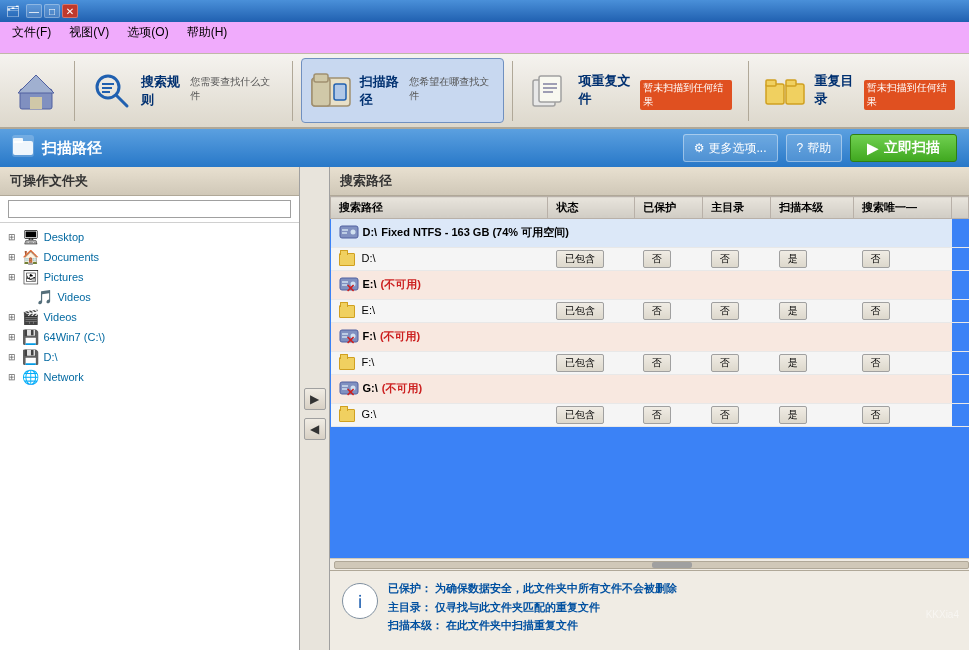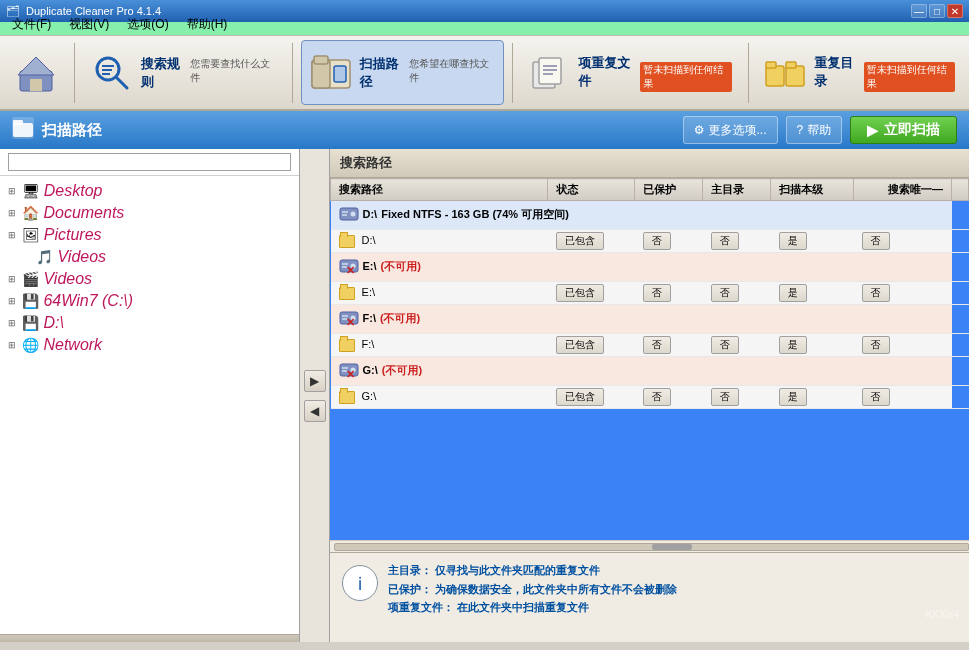--- a/index.html
+++ b/index.html
@@ -6,21 +6,21 @@
     body { font-family: 'Microsoft YaHei', SimSun, Arial, sans-serif; font-size: 12px; background: #d4d0c8; width: 969px; height: 650px; overflow: hidden; }
 
     
     #titlebar { background: linear-gradient(to bottom, #4a90d9, #2060b0); color: white; height: 22px; display: flex; align-items: center; padding: 0 6px; font-size: 11px; }
     #titlebar .title { flex: 1; }
     #titlebar .win-btns { display: flex; gap: 2px; }
     #titlebar .win-btn { width: 16px; height: 14px; display: flex; align-items: center; justify-content: center; font-size: 10px; cursor: pointer; border: 1px solid rgba(255,255,255,0.3); border-radius: 2px; background: rgba(255,255,255,0.15); color: white; }
     #titlebar .win-btn.close { background: #c0392b; }
 
     
-    #menubar { background: #86efac; border-bottom: 1px solid #c0b8a8; height: 14px; display: flex; align-items: flex-end; padding: 0 4px; gap: 2px; }
+    #menubar { background: #f0abfc; border-bottom: 1px solid #c0b8a8; height: 32px; display: flex; align-items: flex-start; padding: 0 4px; gap: 2px; }
     #menubar .menu-item { padding: 2px 8px; cursor: pointer; font-size: 12px; color: #000; }
 
     
     #toolbar { background: linear-gradient(to bottom, #f5f3ef, #ddd8cc); border-bottom: 2px solid #b0a898; height: 75px; display: flex; align-items: center; padding: 4px 6px; gap: 4px; }
     .toolbar-btn { display: flex; align-items: center; height: 65px; padding: 4px 8px; cursor: pointer; border-radius: 4px; gap: 8px; }
     .toolbar-btn.active { background: #c8d8f0; border: 1px solid #7090c0; }
     .toolbar-btn .tb-icon { width: 44px; height: 44px; display: flex; align-items: center; justify-content: center; }
     .toolbar-btn .tb-text { display: flex; flex-direction: row; }
     .toolbar-btn .tb-title { font-size: 13px; font-weight: bold; color: #003070; }
     .toolbar-btn .tb-subtitle { font-size: 10px; color: #555; margin-top: 2px; max-width: 100px; }
@@ -40,21 +40,21 @@
 
     
     #left-panel { width: 300px; background: white; border-right: 1px solid #a0a0a0; display: flex; flex-direction: column; }
     #left-header { background: linear-gradient(to bottom, #e8e0d0, #d0c8b8); padding: 5px 10px; font-size: 13px; font-weight: bold; color: #333; border-bottom: 1px solid #b0a898; }
     #search-box { padding: 4px 8px; border-bottom: 1px solid #d0d0d0; }
     #search-box input { width: 100%; border: 1px solid #a0a0a0; padding: 2px 4px; font-size: 11px; }
     #tree { flex: 1; overflow-y: auto; padding: 4px; }
     .tree-item { display: flex; align-items: center; padding: 2px 4px; cursor: pointer; gap: 4px; }
     .tree-item .expand { width: 10px; font-size: 9px; color: #666; }
     .tree-item .t-icon { font-size: 14px; }
-    .tree-item .t-label { font-size: 16px; color: #be185d; font-style: italic; }
+    .tree-item .t-label { font-size: 11px; color: #0369a1; }
     .tree-indent { margin-left: 14px; }
 
     
     #arrow-ctrl { width: 30px; background: #e8e4dc; border-right: 1px solid #a0a0a0; display: flex; flex-direction: column; align-items: center; justify-content: center; gap: 8px; }
     .arrow-btn { width: 22px; height: 22px; background: linear-gradient(to bottom, #f0ece4, #d8d0c4); border: 1px solid #a0a0a0; border-radius: 2px; display: flex; align-items: center; justify-content: center; cursor: pointer; font-size: 12px; color: #333; }
 
     
     #right-panel { flex: 1; background: #3b82f6; display: flex; flex-direction: column; }
     #right-header { background: linear-gradient(to bottom, #e8e0d0, #d0c8b8); padding: 5px 10px; font-size: 13px; font-weight: bold; color: #333; border-bottom: 1px solid #b0a898; }
 
@@ -85,21 +85,20 @@
     ::-webkit-scrollbar-thumb { background: #b0a898; border: 1px solid #908880; }
 
     .folder-icon-sm { display: inline-block; width: 16px; height: 13px; background: #f0d060; border: 1px solid #d0a020; border-radius: 1px; vertical-align: middle; margin-right: 4px; position: relative; }
     .folder-icon-sm::before { content: ''; position: absolute; top: -4px; left: 0; width: 6px; height: 4px; background: #f0d060; border: 1px solid #d0a020; border-bottom: none; border-radius: 1px 1px 0 0; }
   </style>
 </head>
 <body>
 
 <div id="titlebar">
   <span style="margin-right:6px;">🗂</span>
-  <span class="title">Duplicate Cleaner Pro 4.1.4</span>
   <div class="win-btns">
     <div class="win-btn">—</div>
     <div class="win-btn">□</div>
     <div class="win-btn close">✕</div>
   </div>
 </div>
 
 <div id="menubar">
   <div class="menu-item">文件(F)</div>
   <div class="menu-item">视图(V)</div>
@@ -203,20 +202,21 @@
     <button class="scan-btn">
       <span>▶</span>
       <span>立即扫描</span>
     </button>
   </div>
 </div>
 
 <div id="main">
 
   <div id="left-panel">
+    <div id="left-header">可操作文件夹</div>
     <div id="search-box">
       <input type="text" style="">
     </div>
     <div id="tree">
 
       <div class="tree-item">
         <span class="expand">⊞</span>
         <span class="t-icon">🖥</span>
         <span class="t-label">Desktop</span>
       </div>
@@ -276,21 +276,21 @@
     <div id="right-header">搜索路径</div>
     <div id="path-table">
       <table>
         <thead>
           <tr>
             <th style="min-width:160px;">搜索路径</th>
             <th style="min-width:60px;">状态</th>
             <th style="min-width:50px;">已保护</th>
             <th style="min-width:50px;">主目录</th>
             <th style="min-width:50px;">扫描本级</th>
-            <th style="min-width:60px;text-align:right;">搜索唯一—</th>
+            <th style="min-width:60px;">搜索唯一—</th>
             <th style="width:12px;"></th>
           </tr>
         </thead>
         <tbody>
 
           <tr class="drive-header-row" style="background:#dce8f8;">
             <td colspan="6">
               <span style="display:inline-flex;align-items:center;gap:4px;">
                 <svg width="20" height="18" viewBox="0 0 20 18">
                     <rect x="1" y="3" width="18" height="12" rx="2" fill="#8090c0" stroke="#5060a0" stroke-width="1"></rect>
@@ -406,29 +406,29 @@
     <div class="hscroll" style="display:flex;align-items:center;">
       <div style="margin-left:4px;width:100%;height:8px;background:#d0c8b8;border:1px solid #b0a898;border-radius:2px;">
         <div style="width:40px;height:100%;background:#a0a0a0;border-radius:2px;margin-left:50%;"></div>
       </div>
     </div>
 
     <div id="info-panel">
       <div id="info-icon">ℹ</div>
       <div id="info-text">
         <div>
+          <span>已保护：</span>
+          <span>为确保数据安全，此文件夹中所有文件不会被删除</span>
+        </div>
+        <div>
           <span>主目录：</span>
           <span>仅寻找与此文件夹匹配的重复文件</span>
         </div>
         <div>
-          <span>已保护：</span>
-          <span>为确保数据安全，此文件夹中所有文件不会被删除</span>
-        </div>
-        <div>
-          <span>项重复文件：</span>
+          <span>扫描本级：</span>
           <span>在此文件夹中扫描重复文件</span>
         </div>
       </div>
     </div>
   </div>
 </div>
 
 <div class="watermark">KKXia4</div>
 
 </body></html>

